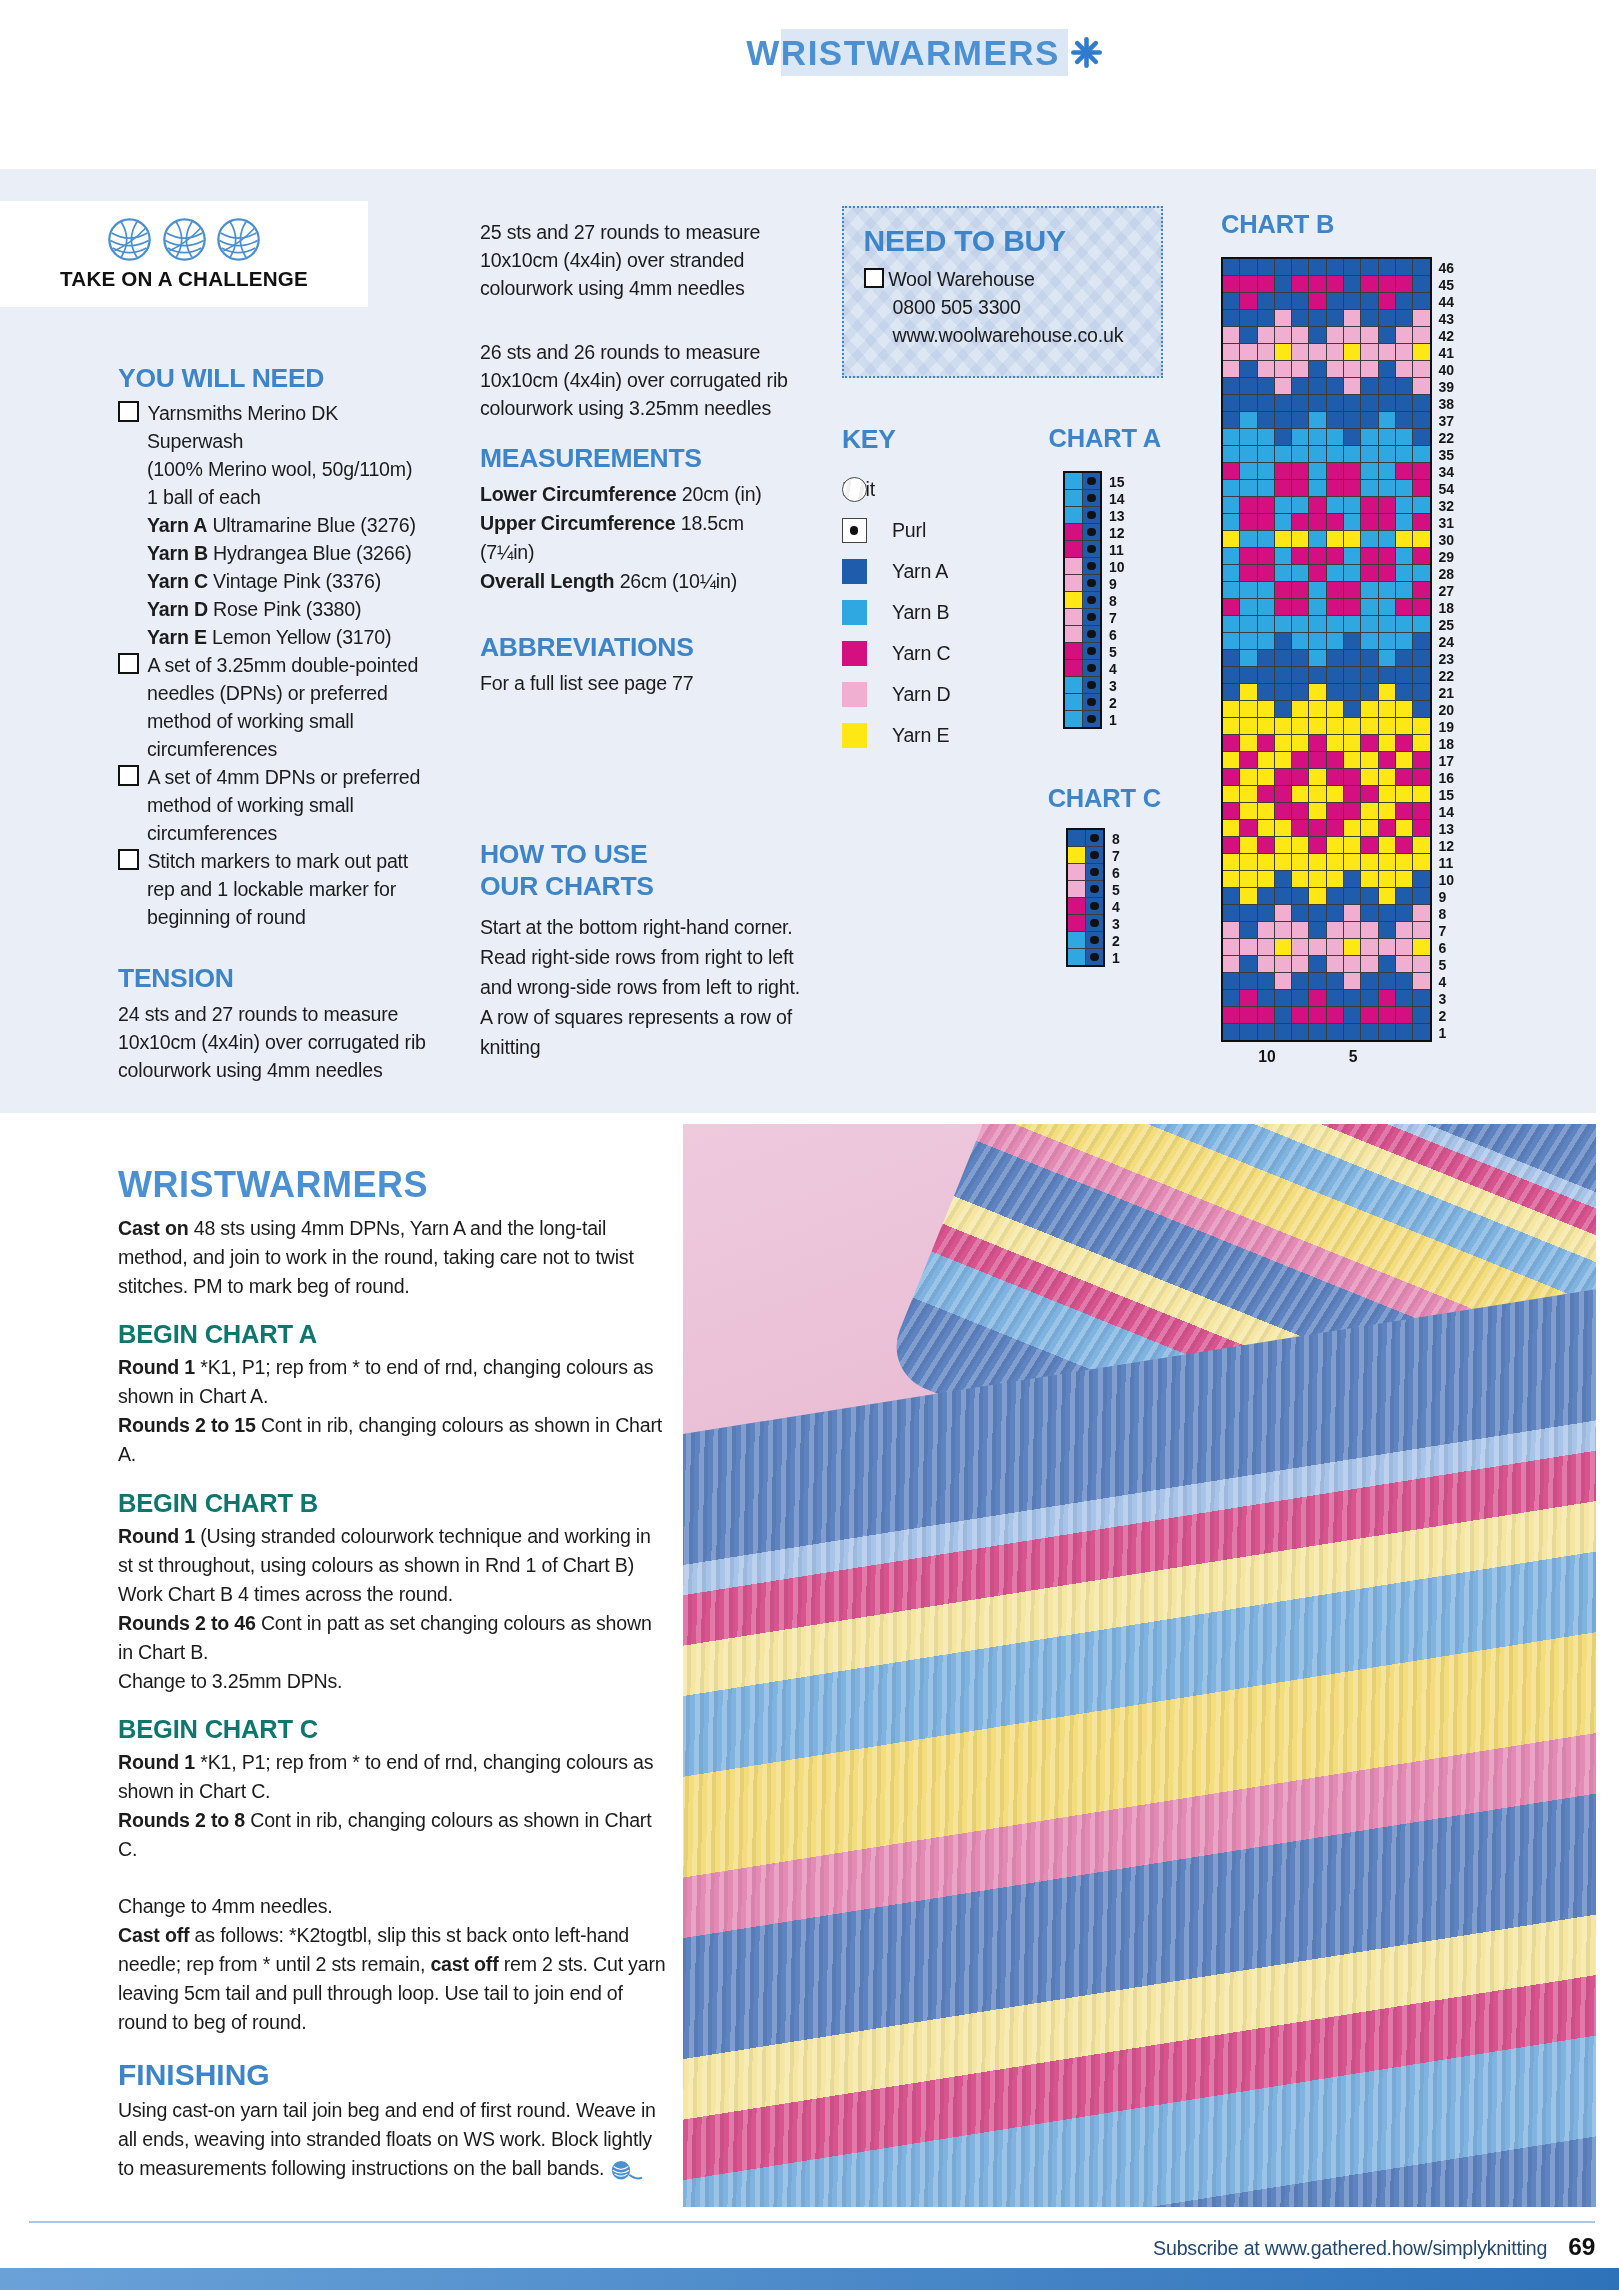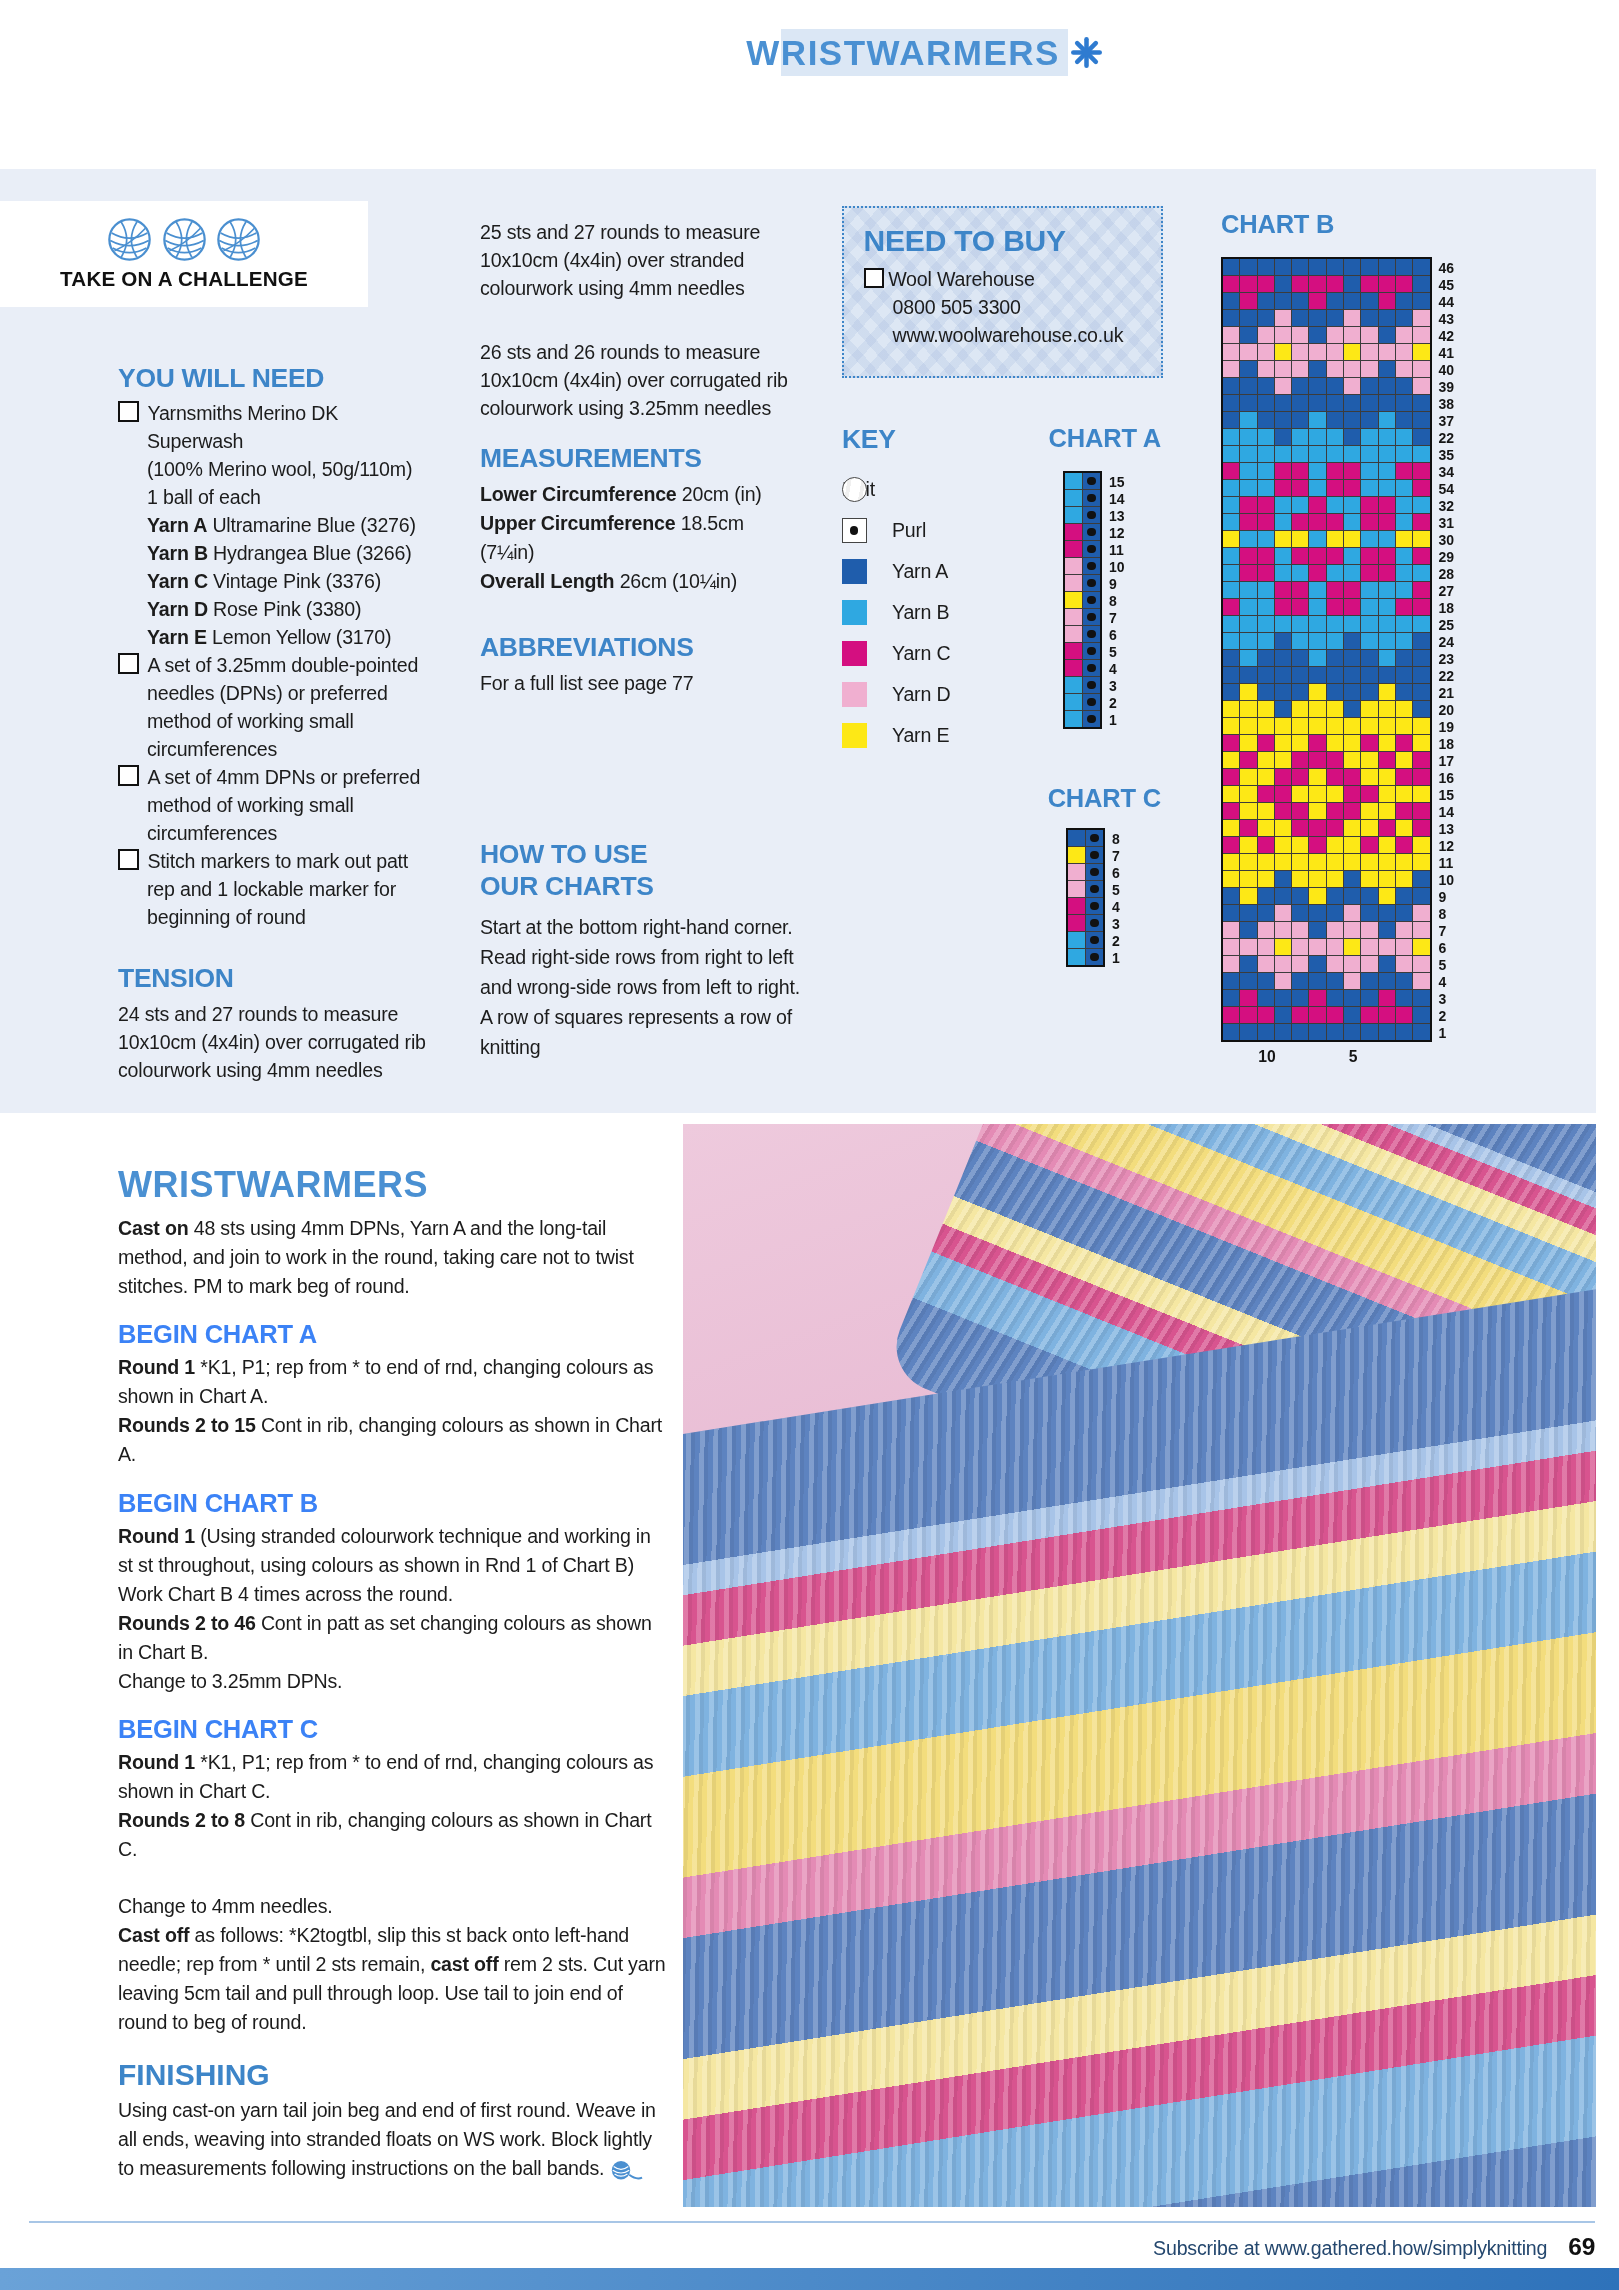--- a/index.html
+++ b/index.html
@@ -68,21 +68,21 @@
           #d8548f 68%,#d8548f 74%,#7fb3e0 74%,#7fb3e0 84%,#5d83c0 84%,#5d83c0 100%);}
   .knit::after{content:"";position:absolute;inset:0;border-radius:inherit;
         background:repeating-linear-gradient(100deg, rgba(255,255,255,.22) 0 4.9px,
                    rgba(0,0,0,.06) 4.9px 8.8px, rgba(255,255,255,0) 8.8px 13.7px);}
   .knit.main{left:-10%;top:22%;width:128%;height:92%;transform:rotate(-9deg);}
   .knit.upper{right:-14%;top:-8%;width:85%;height:46%;transform:rotate(22deg);}
 
   
   #pattern{left:118px;top:1164px;width:549px;}
   #pattern .title{font-size:36px;font-weight:700;color:#4a90d2;letter-spacing:0.5px;margin:0 0 7.8px 0;}
-  #pattern h3{font-size:25.5px;font-weight:700;color:#3b82f6;letter-spacing:-0.2px;margin:19.6px 0 3.9px 0;}
+  #pattern h3{font-size:25.5px;font-weight:700;color:#0f766e;letter-spacing:-0.2px;margin:19.6px 0 3.9px 0;}
   #pattern .fin{font-size:30px;font-weight:700;color:#3d85c8;margin:21.6px 0 3.9px 0;}
   .para{margin:0;font-size:19.6px;line-height:29px;letter-spacing:-0.2px;}
   .gap-top{margin-top:27.4px;}
 
   
   #footer-rule{left:29px;top:2221px;width:1566px;height:2px;background:#a8c6e6;}
   #footer{right:23.5px;top:2233px;display:flex;align-items:baseline;}
   #footer .txt{font-size:19.6px;color:#24476e;letter-spacing:-0.2px;}
   #footer .pg{font-size:24.5px;font-weight:700;color:#111;margin-left:21px;}
   #bottombar{left:0;top:2268px;width:1619px;height:22.5px;

